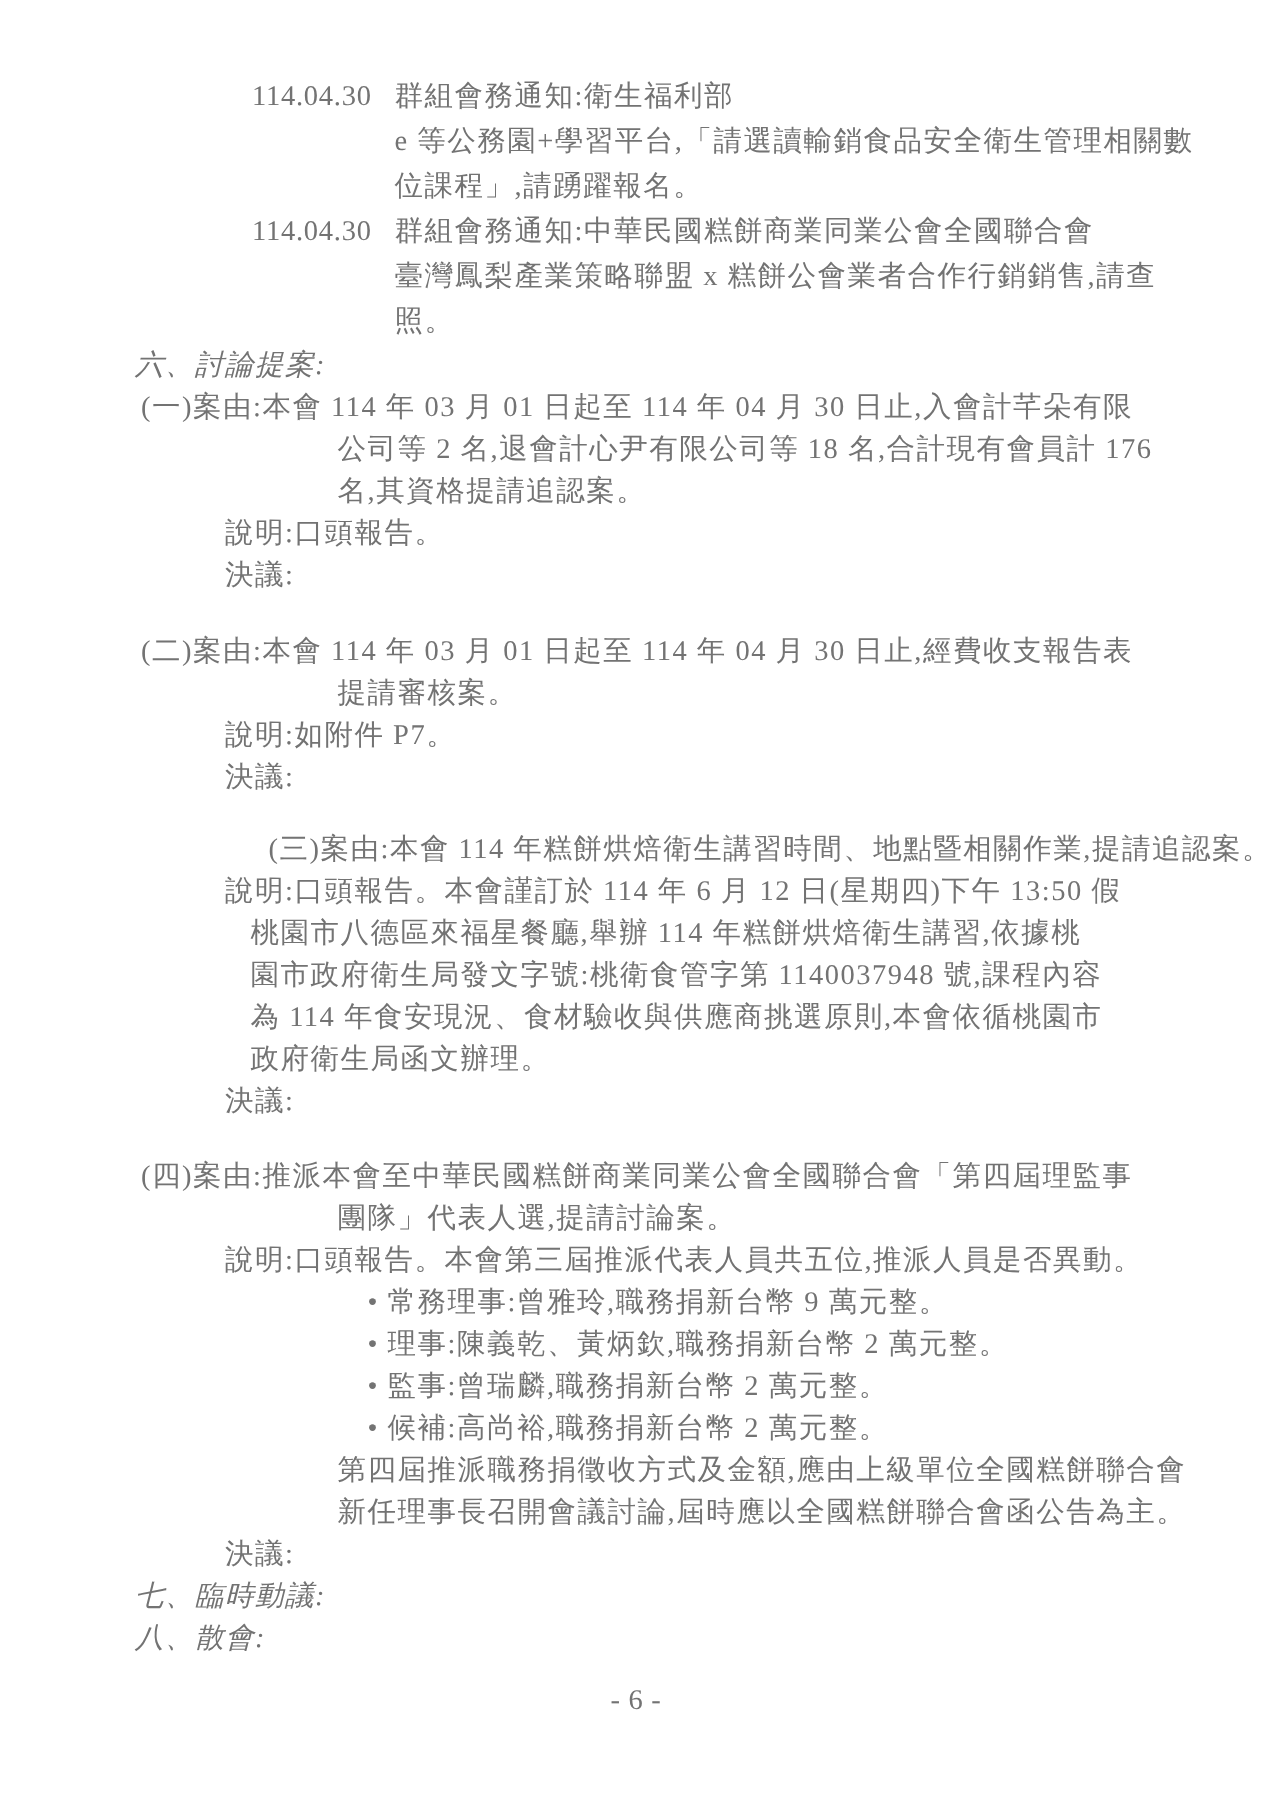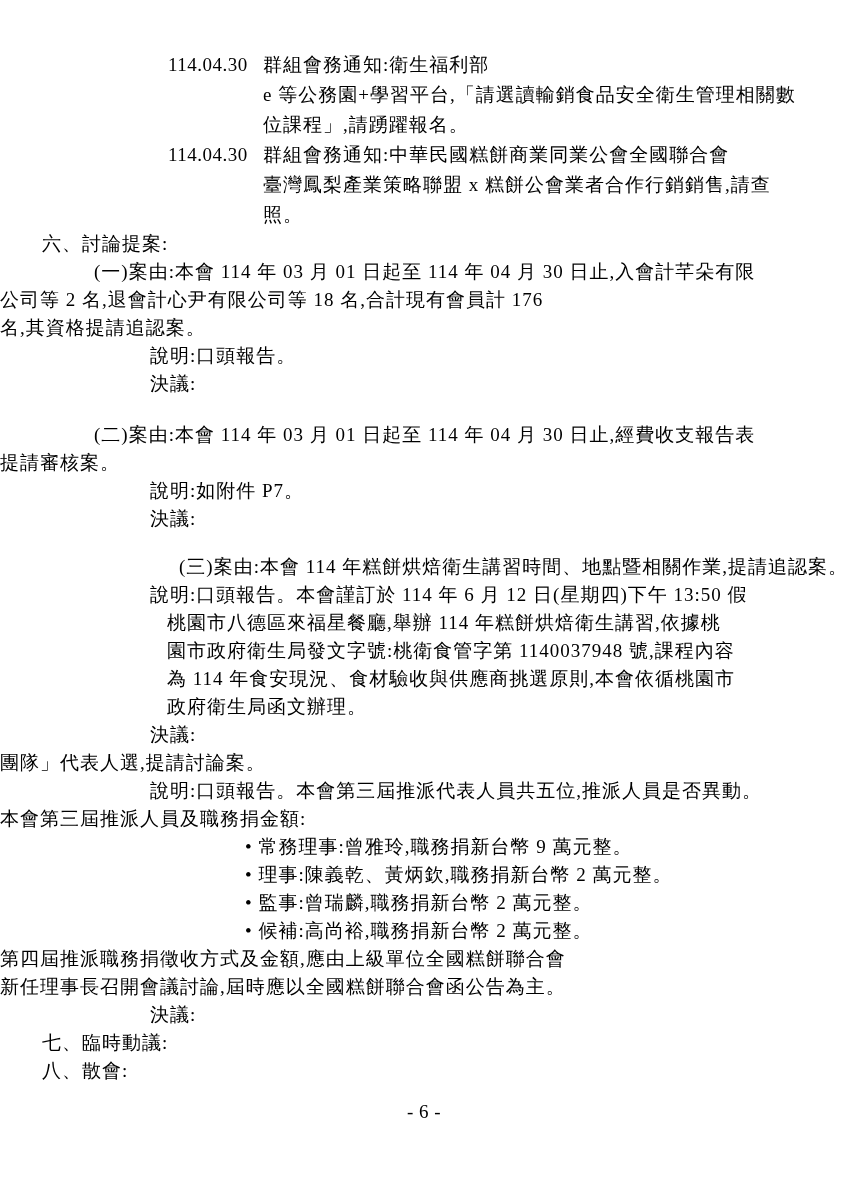--- a/index.html
+++ b/index.html
@@ -10,40 +10,40 @@
   .page {
     position: relative;
     width: 848px;
     height: 1200px;
     background: #ffffff;
     box-sizing: border-box;
     padding-top: 50px;
     overflow: hidden;
     font-family: "Liberation Serif", "DejaVu Serif", serif;
     font-size: 19px;
-    color: #000000;
+    color: #737373;
     letter-spacing: 1px;
   }
   .row {
     line-height: 28px;
     white-space: nowrap;
   }
   .notice-row { line-height: 30px; }
   .date {
     display: inline-block;
     width: 95px;
     letter-spacing: 0.5px;
   }
   
   .ind-date  { padding-left: 168px; }  
   .ind-ncont { padding-left: 263px; }  
-  .ind-h     { padding-left: 42px;  }  
+  .ind-h     { padding-left: 90px; font-style: italic;  }  
   .ind-p     { padding-left: 94px;  }  
   .ind-l     { padding-left: 150px; }  
-  .ind-c     { }  
+  .ind-c     { padding-left: 225px; }  
   .ind-c3    { padding-left: 167px; }  
   .ind-b     { padding-left: 245px; }  
   
   .gap-p1 { margin-top: 23px; }
   .gap-p2 { margin-top: 20px; text-align: right; }
   .gap-p3 { margin-top: 22px; }
   .footer {
     margin-top: 13px;
     text-align: center;
     line-height: 28px;
@@ -81,23 +81,23 @@
   <div class="row ind-l">決議:</div>
 
   <div class="row ind-p gap-p2">(三)案由:本會 114 年糕餅烘焙衛生講習時間、地點暨相關作業,提請追認案。</div>
   <div class="row ind-l">說明:口頭報告。本會謹訂於 114 年 6 月 12 日(星期四)下午 13:50 假</div>
   <div class="row ind-c3">桃園市八德區來福星餐廳,舉辦 114 年糕餅烘焙衛生講習,依據桃</div>
   <div class="row ind-c3">園市政府衛生局發文字號:桃衛食管字第 1140037948 號,課程內容</div>
   <div class="row ind-c3">為 114 年食安現況、食材驗收與供應商挑選原則,本會依循桃園市</div>
   <div class="row ind-c3">政府衛生局函文辦理。</div>
   <div class="row ind-l">決議:</div>
 
+  <div class="row ind-p gap-p3">(四)案由:推派本會至中華民國糕餅商業同業公會全國聯合會「第四屆理監事</div>
   <div class="row ind-c">團隊」代表人選,提請討論案。</div>
   <div class="row ind-l">說明:口頭報告。本會第三屆推派代表人員共五位,推派人員是否異動。</div>
-  <div class="row ind-c">本會第三屆推派人員及職務捐金額:</div>
   <div class="row ind-b">• 常務理事:曾雅玲,職務捐新台幣 9 萬元整。</div>
   <div class="row ind-b">• 理事:陳義乾、黃炳欽,職務捐新台幣 2 萬元整。</div>
   <div class="row ind-b">• 監事:曾瑞麟,職務捐新台幣 2 萬元整。</div>
   <div class="row ind-b">• 候補:高尚裕,職務捐新台幣 2 萬元整。</div>
   <div class="row ind-c">第四屆推派職務捐徵收方式及金額,應由上級單位全國糕餅聯合會</div>
   <div class="row ind-c">新任理事長召開會議討論,屆時應以全國糕餅聯合會函公告為主。</div>
   <div class="row ind-l">決議:</div>
 
   <div class="row ind-h">七、臨時動議:</div>
 

